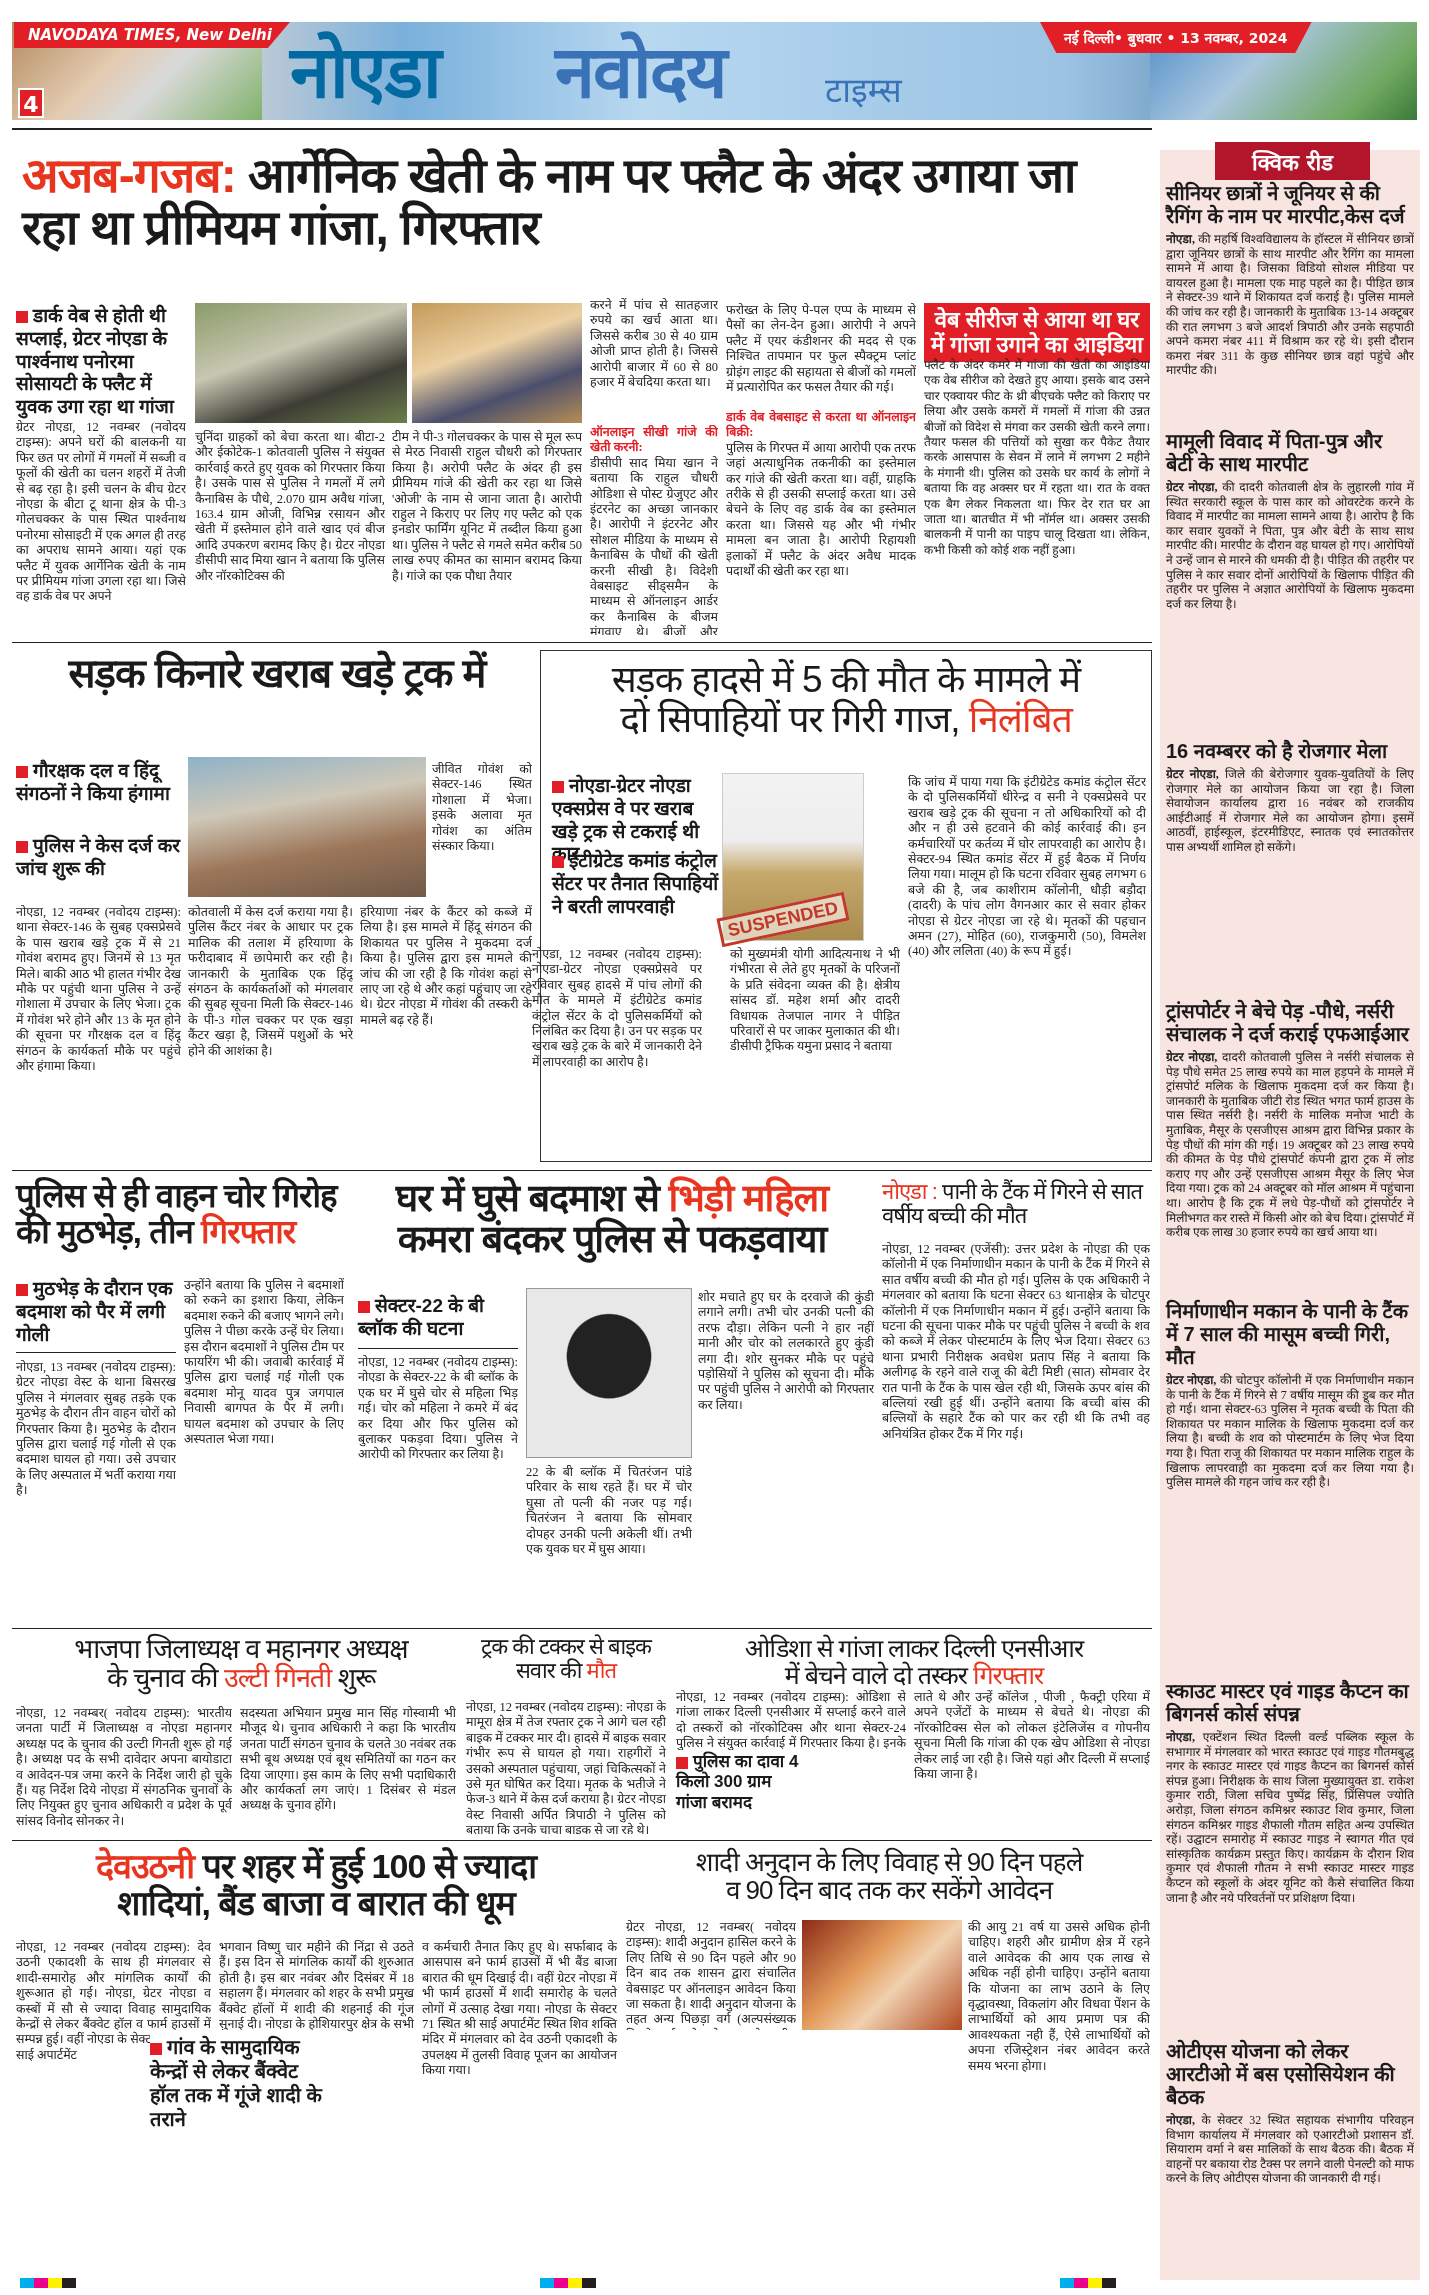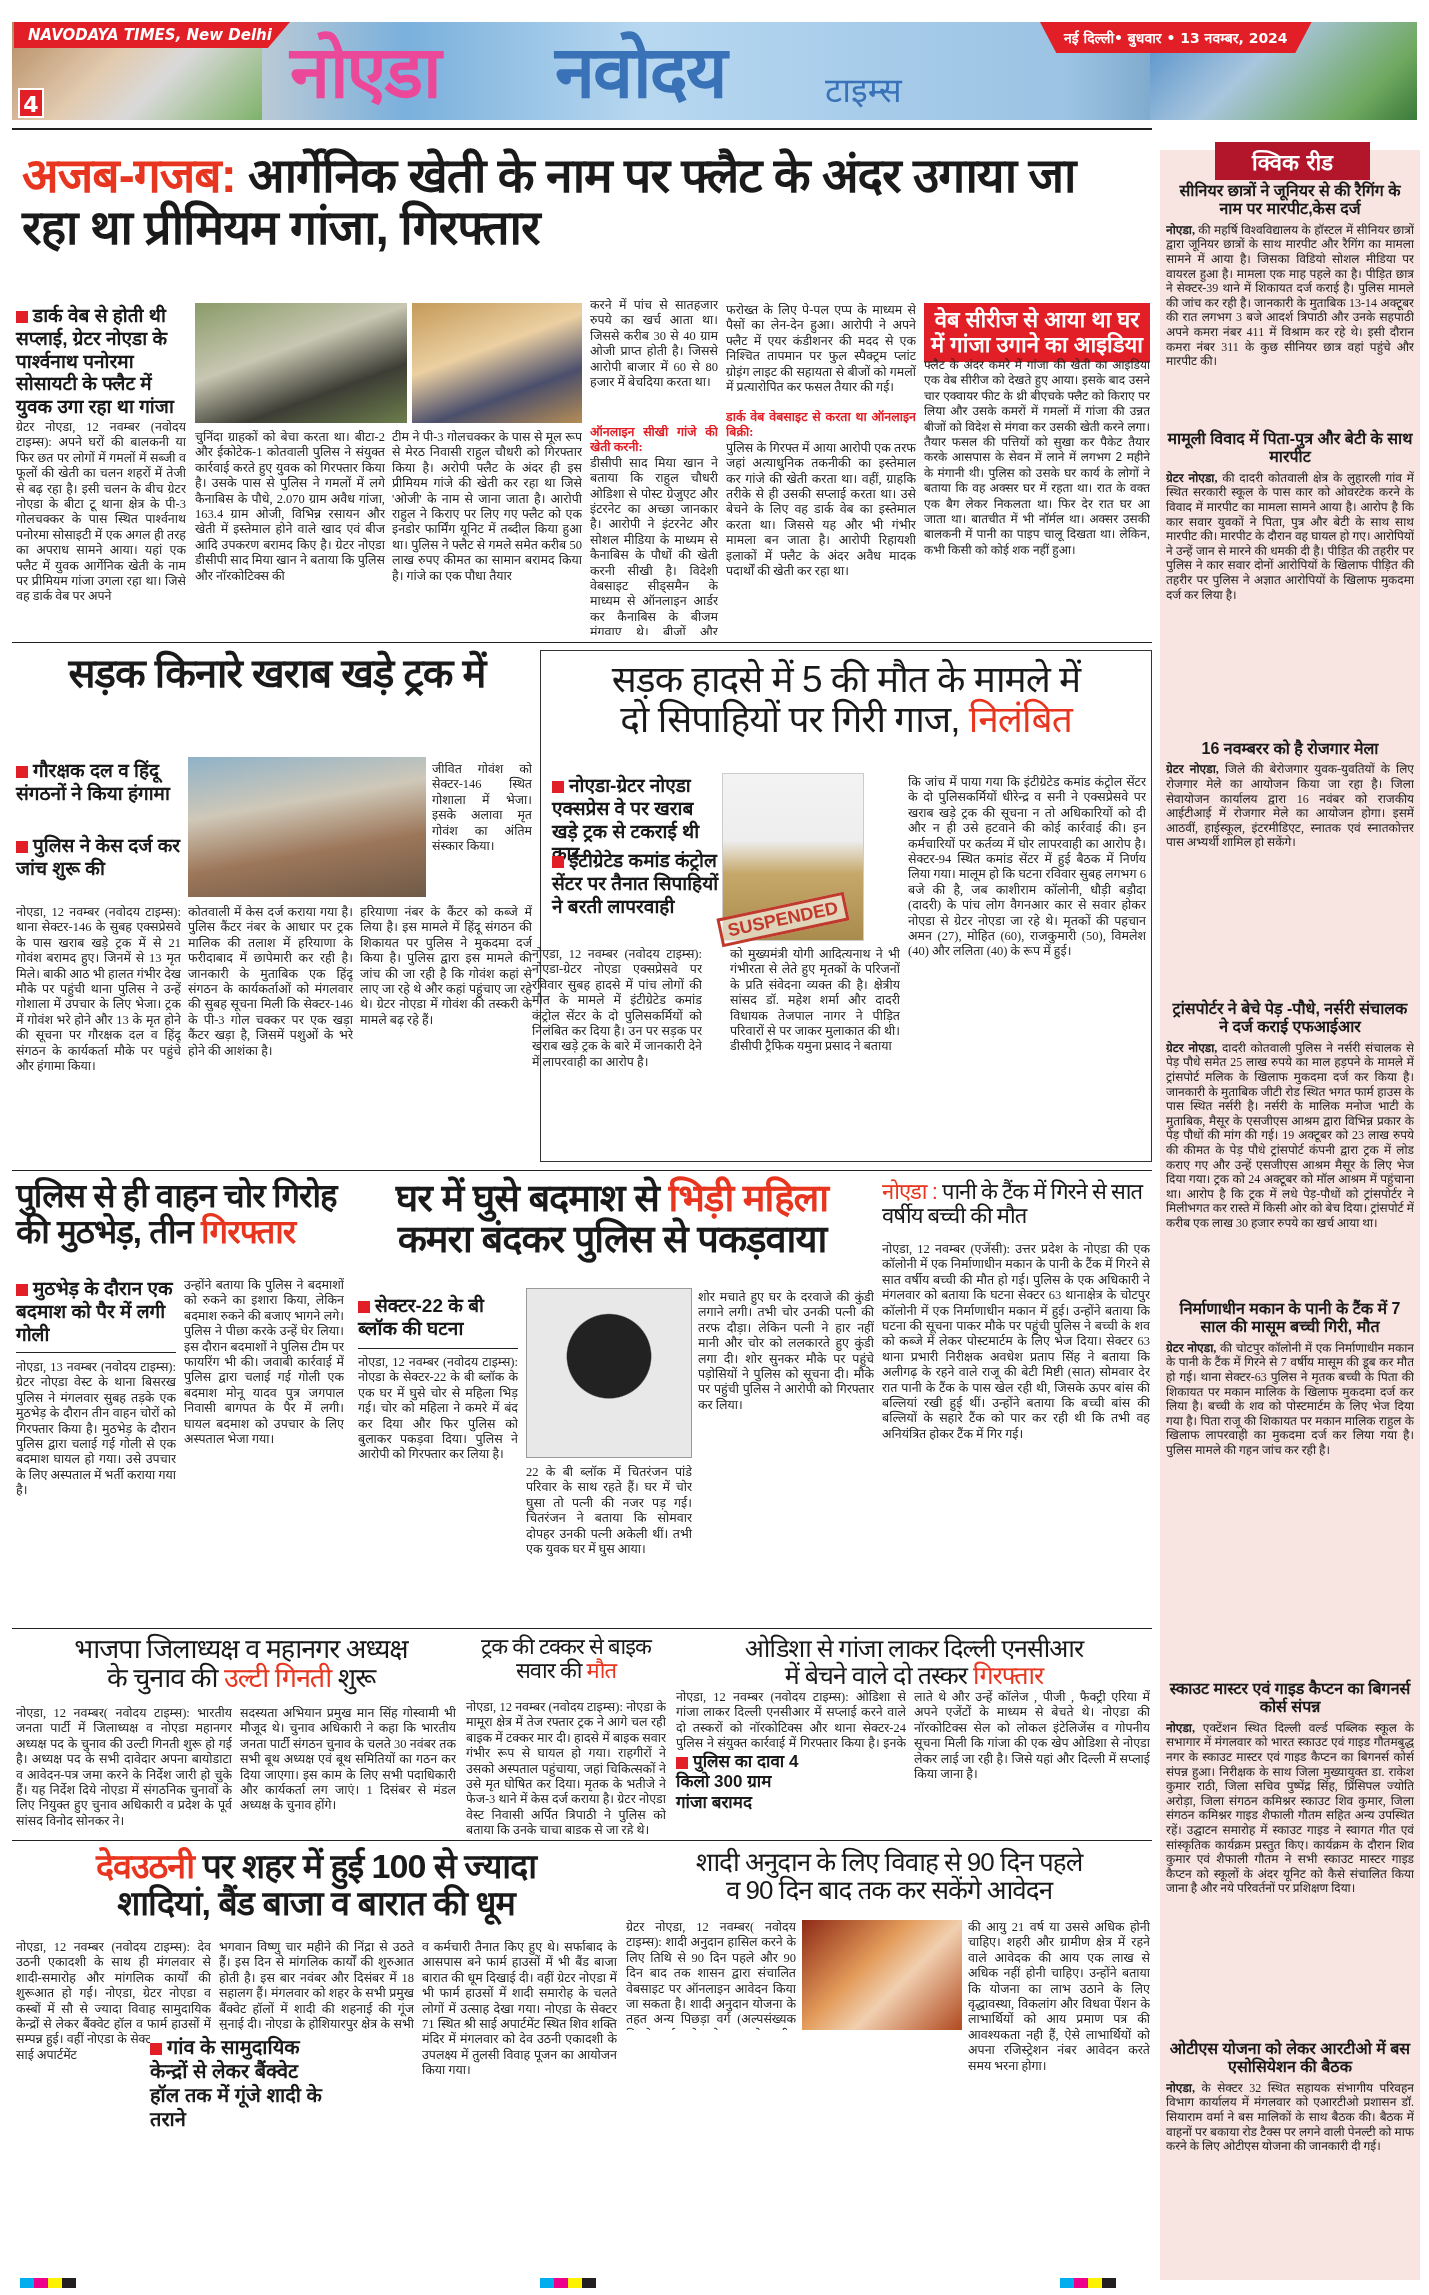--- a/index.html
+++ b/index.html
@@ -4,31 +4,31 @@
 <style>
 *{box-sizing:border-box;margin:0;padding:0}
 body{width:1429px;height:2295px;background:#fff;font-family:"DejaVu Sans",sans-serif;color:#1a1a1a;position:relative;overflow:hidden}
 .abs{position:absolute}
 .masthead{left:12px;top:22px;width:1405px;height:98px;background:linear-gradient(90deg,#c9a886 0%,#e8d6c0 10%,#b9c9d6 18%,#7ab0dc 28%,#b8d8f0 45%,#a8cdeb 60%,#9cc3e3 75%,#6f9bbf 85%,#4e7d9f 100%)}
 .mh-photo1{left:12px;top:22px;width:250px;height:98px;background:linear-gradient(135deg,#b58a60,#e2cbb0 40%,#d9d9d9 60%,#7fb26a)}
 .mh-photo2{left:1150px;top:22px;width:267px;height:98px;background:linear-gradient(135deg,#4f8ec9,#a9c6de 40%,#6fa85f 80%,#3b7a3b)}
 .red-tag{background:#e21f26;color:#fff;font-weight:bold;font-style:italic;font-size:15px;padding:4px 18px 4px 14px;clip-path:polygon(0 0,100% 0,92% 100%,0 100%)}
 .date-tag{background:#e21f26;color:#fff;font-weight:bold;font-size:14px;padding:6px 24px;clip-path:polygon(0 0,100% 0,94% 100%,6% 100%)}
 .page-no{background:#e21f26;color:#fff;font-weight:bold;font-size:22px;width:26px;height:30px;text-align:center;line-height:30px;border:2px solid #fff}
-.logo-noida{font-family:"Liberation Sans",sans-serif;font-weight:bold;font-size:72px;color:#ec4899;letter-spacing:-2px;line-height:1}
+.logo-noida{font-family:"Liberation Sans",sans-serif;font-weight:bold;font-size:72px;color:#0369a1;letter-spacing:-2px;line-height:1}
 .logo-nav{font-family:"Liberation Sans",sans-serif;font-weight:bold;font-size:72px;color:#3a72b8;letter-spacing:-2px;line-height:1}
 .logo-times{font-family:"Liberation Sans",sans-serif;font-size:34px;color:#3a72b8}
 .hl{font-family:"Liberation Sans",sans-serif;font-weight:bold;line-height:1.08;color:#1a1a1a;letter-spacing:-1px}
 .hl .red{color:#e8351f}
 .sub{font-family:"Liberation Sans",sans-serif;font-weight:bold;font-size:19px;line-height:1.2;color:#1a1a1a}
 .sub .sq{display:inline-block;width:12px;height:12px;background:#e21f26;margin-right:5px;vertical-align:middle}
 .body{font-family:"Liberation Serif",serif;font-size:12.5px;line-height:15.4px;text-align:justify;color:#222;overflow:hidden}
 .sidebar{left:1160px;top:150px;width:260px;height:2130px;background:#f8e4e1}
 .qr-tag{background:#b3162b;color:#fff;font-size:22px;font-weight:bold;padding:4px 20px;text-align:center}
-.sb-h{font-family:"Liberation Sans",sans-serif;font-weight:bold;font-size:16px;line-height:1.15;text-align:center;color:#1a1a1a}
+.sb-h{font-family:"Liberation Sans",sans-serif;font-weight:bold;font-size:20px;line-height:1.15;color:#1a1a1a}
 .sb-b{font-family:"Liberation Serif",serif;font-size:12px;line-height:14.6px;text-align:justify;color:#222;overflow:hidden}
 .photo{background:#999}
 .rule{background:#222}
 .redbox{background:#e21f26;color:#fff;font-family:"Liberation Sans",sans-serif;font-weight:bold;font-size:22px;text-align:center;line-height:1.15;padding:4px}
 .boxed{border:1.5px solid #333}
 .cmyk{display:flex;gap:0}
 .cmyk span{display:block;width:14px;height:10px}
 </style>
 </head>
 <body>

